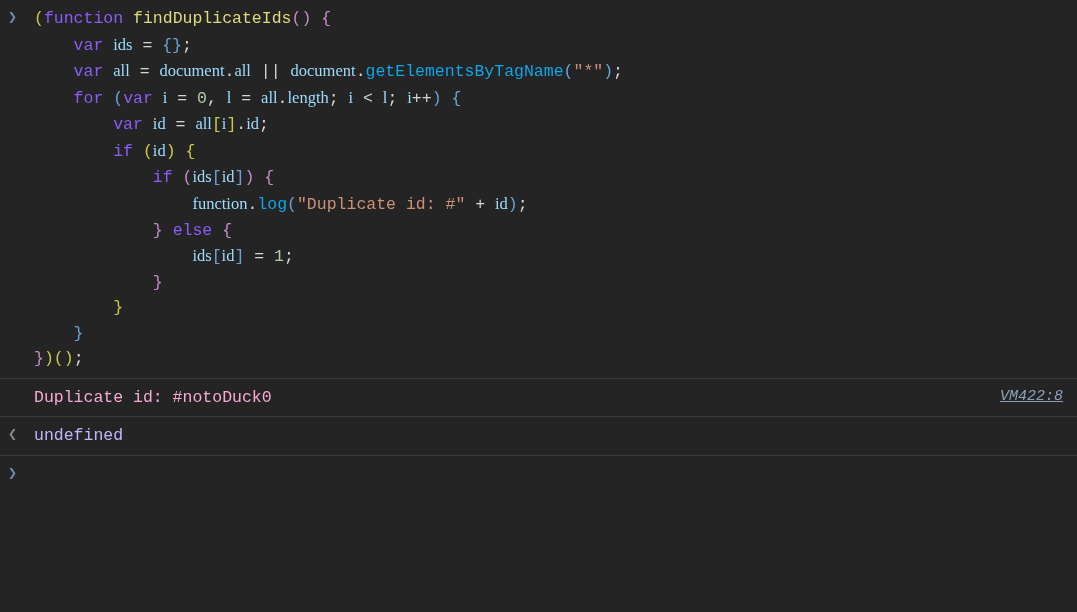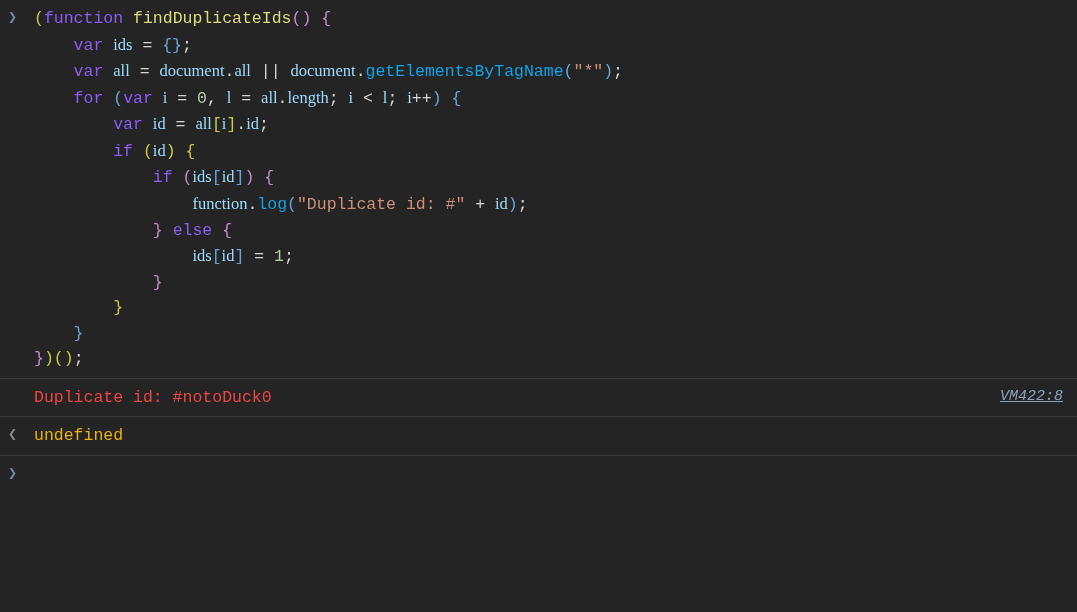--- a/index.html
+++ b/index.html
@@ -29,22 +29,22 @@
     font-size: 15px;
     padding-top: 1px;
     user-select: none;
   }
   .gutter.return { color: #888; }
   .content {
     flex: 1;
     white-space: pre;
     font-family: Consolas, "Courier New", monospace;
   }
-  .log-row .content { color: #ef4444; }
-  .undef { color: #eab308; margin-top: 40px; }
+  .log-row .content { color: #f9a8d4; }
+  .undef { color: #c4b5fd; margin-top: 40px; }
   .src-link {
     flex-shrink: 0;
     color: #8aa1b9;
     text-decoration: underline;
     font-size: 15px;
     padding-right: 6px;
     cursor: pointer;
     font-style: italic;
   }
   

